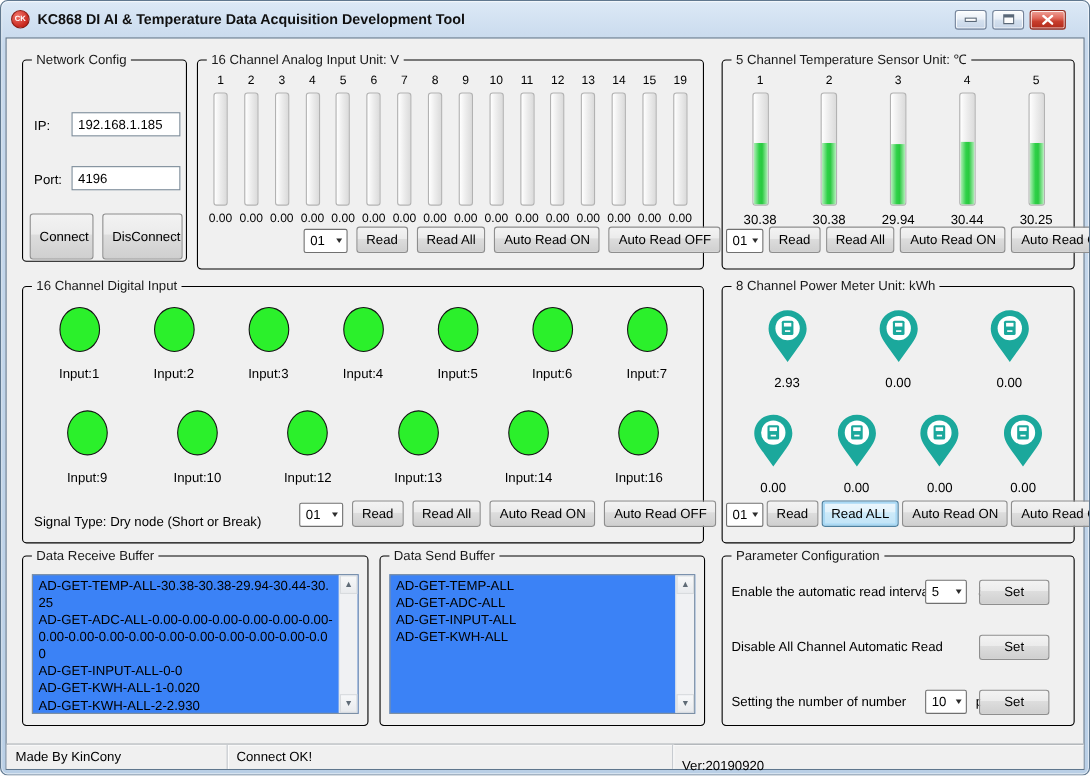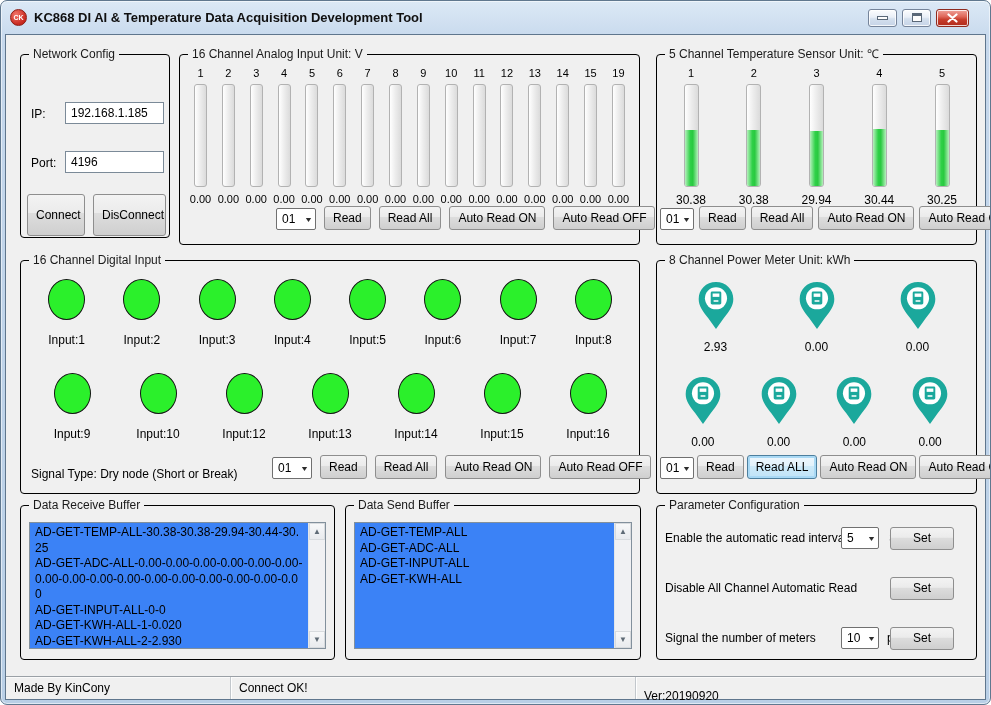--- a/index.html
+++ b/index.html
@@ -67,21 +67,21 @@
   .vscroll{width:17px;border-left:1px solid #e2e6ea;background:#f0f1f3;display:flex;flex-direction:column;justify-content:space-between;align-items:stretch;}
   .scroll-btn{height:17px;display:flex;align-items:center;justify-content:center;font-size:8px;color:#5f6b76;
     background:linear-gradient(#f7f8f9,#e9ebee);border:1px solid #d8dbde;}
   
   .param-row{position:absolute;left:8px;right:8px;height:24px;display:flex;align-items:center;}
   .param-set{position:absolute;right:14px;width:64px;height:23px;}
   
   .statusbar{position:absolute;left:0;right:0;bottom:0;height:23px;background:#f0f0f0;border-top:1px solid #9aa0a6;
     box-shadow:inset 0 1px 0 #fafafa;display:flex;font-size:12px;}
   .sb-cell{display:flex;align-items:center;padding-left:8px;border-right:1px solid #c2c7cc;box-shadow:1px 0 0 #fff;}
-  .sb-1{width:225px;} .sb-2{width:405px;} .sb-3{flex:1;border-right:none;box-shadow:none;margin-top:16px;}
+  .sb-1{width:201px;} .sb-2{width:405px;} .sb-3{flex:1;border-right:none;box-shadow:none;margin-top:16px;}
 </style>
 </head>
 <body>
 
 <div class="window">
   <div class="titlebar">
     <div class="app-icon">
         <span>CK</span>
       </div>
     <div class="title-text">KC868 DI AI &amp; Temperature Data Acquisition Development Tool</div>
@@ -315,24 +315,20 @@
             <div class="di-label">Input:5</div>
           </div>
           <div class="di-cell">
             <div class="di-dot" style="background: rgb(43, 240, 43);"></div>
             <div class="di-label">Input:6</div>
           </div>
           <div class="di-cell">
             <div class="di-dot" style="background: rgb(43, 240, 43);"></div>
             <div class="di-label">Input:7</div>
           </div>
-          <div class="di-cell">
-            <div class="di-dot" style="background: rgb(43, 240, 43);"></div>
-            <div class="di-label">Input:8</div>
-          </div>
         </div>
       <div class="di-row" id="di-row2" style="top:112px;">
           <div class="di-cell">
             <div class="di-dot" style="background: rgb(43, 240, 43);"></div>
             <div class="di-label">Input:9</div>
           </div>
           <div class="di-cell">
             <div class="di-dot" style="background: rgb(43, 240, 43);"></div>
             <div class="di-label">Input:10</div>
           </div>
@@ -340,24 +336,20 @@
             <div class="di-dot" style="background: rgb(43, 240, 43);"></div>
             <div class="di-label">Input:12</div>
           </div>
           <div class="di-cell">
             <div class="di-dot" style="background: rgb(43, 240, 43);"></div>
             <div class="di-label">Input:13</div>
           </div>
           <div class="di-cell">
             <div class="di-dot" style="background: rgb(43, 240, 43);"></div>
             <div class="di-label">Input:14</div>
-          </div>
-          <div class="di-cell">
-            <div class="di-dot" style="background: rgb(43, 240, 43);"></div>
-            <div class="di-label">Input:15</div>
           </div>
           <div class="di-cell">
             <div class="di-dot" style="background: rgb(43, 240, 43);"></div>
             <div class="di-label">Input:16</div>
           </div>
         </div>
       <span class="label" style="position:absolute;left:10px;bottom:12px;">Signal Type: Dry node (Short or Break)</span>
       <div class="ctrl-row" id="digital-ctrl" style="left:251px;gap:8px;">
           <div class="combo" style="width: 40px;">
             <span class="combo-val">01</span>
@@ -496,21 +488,21 @@
           <span class="combo-arrow">▼</span>
         </div>
         <span class="label" style="position:absolute;left:224px;">S</span>
         <button class="btn param-set">Set</button>
       </div>
       <div class="param-row" style="top:70px;">
         <span class="label">Disable All Channel Automatic Read</span>
         <button class="btn param-set">Set</button>
       </div>
       <div class="param-row" style="top:120px;">
-        <span class="label">Signal the number of meters</span>
+        <span class="label">Setting the number of number</span>
         <div class="combo" style="position:absolute;left:176px;width:38px;">
           <span>10</span>
           <span class="combo-arrow">▼</span>
         </div>
         <span class="label" style="position:absolute;left:222px;">pcs</span>
         <button class="btn param-set">Set</button>
       </div>
     </div>
 
     <div class="statusbar">

